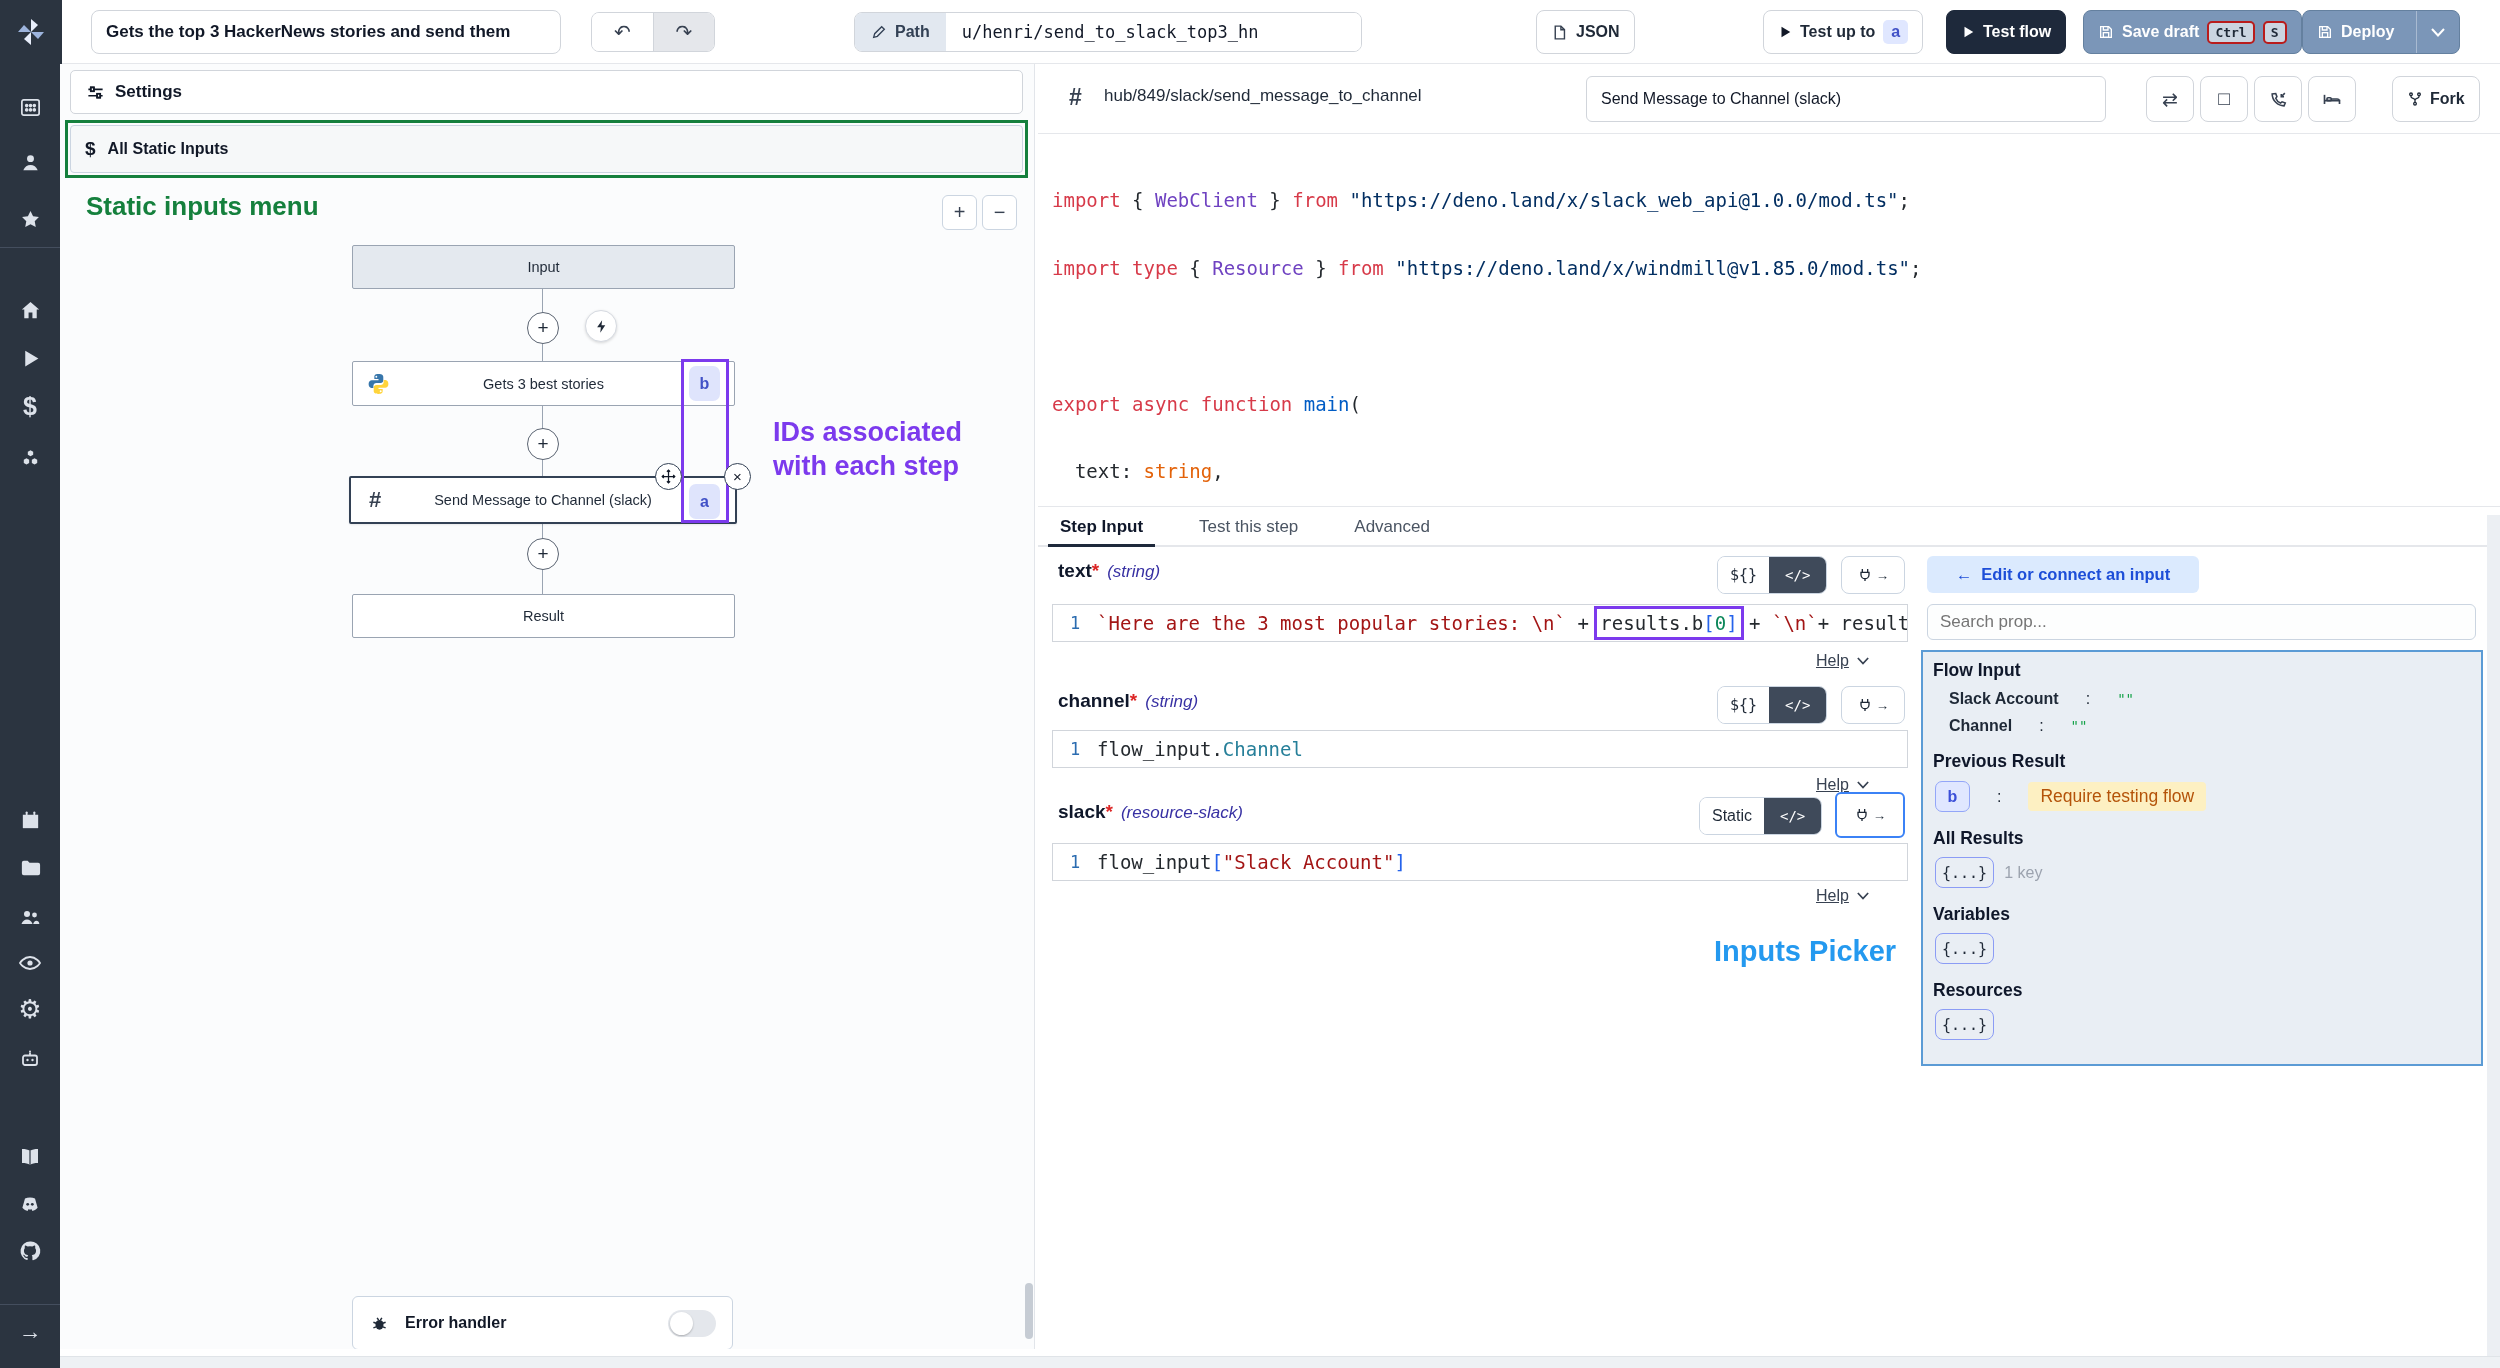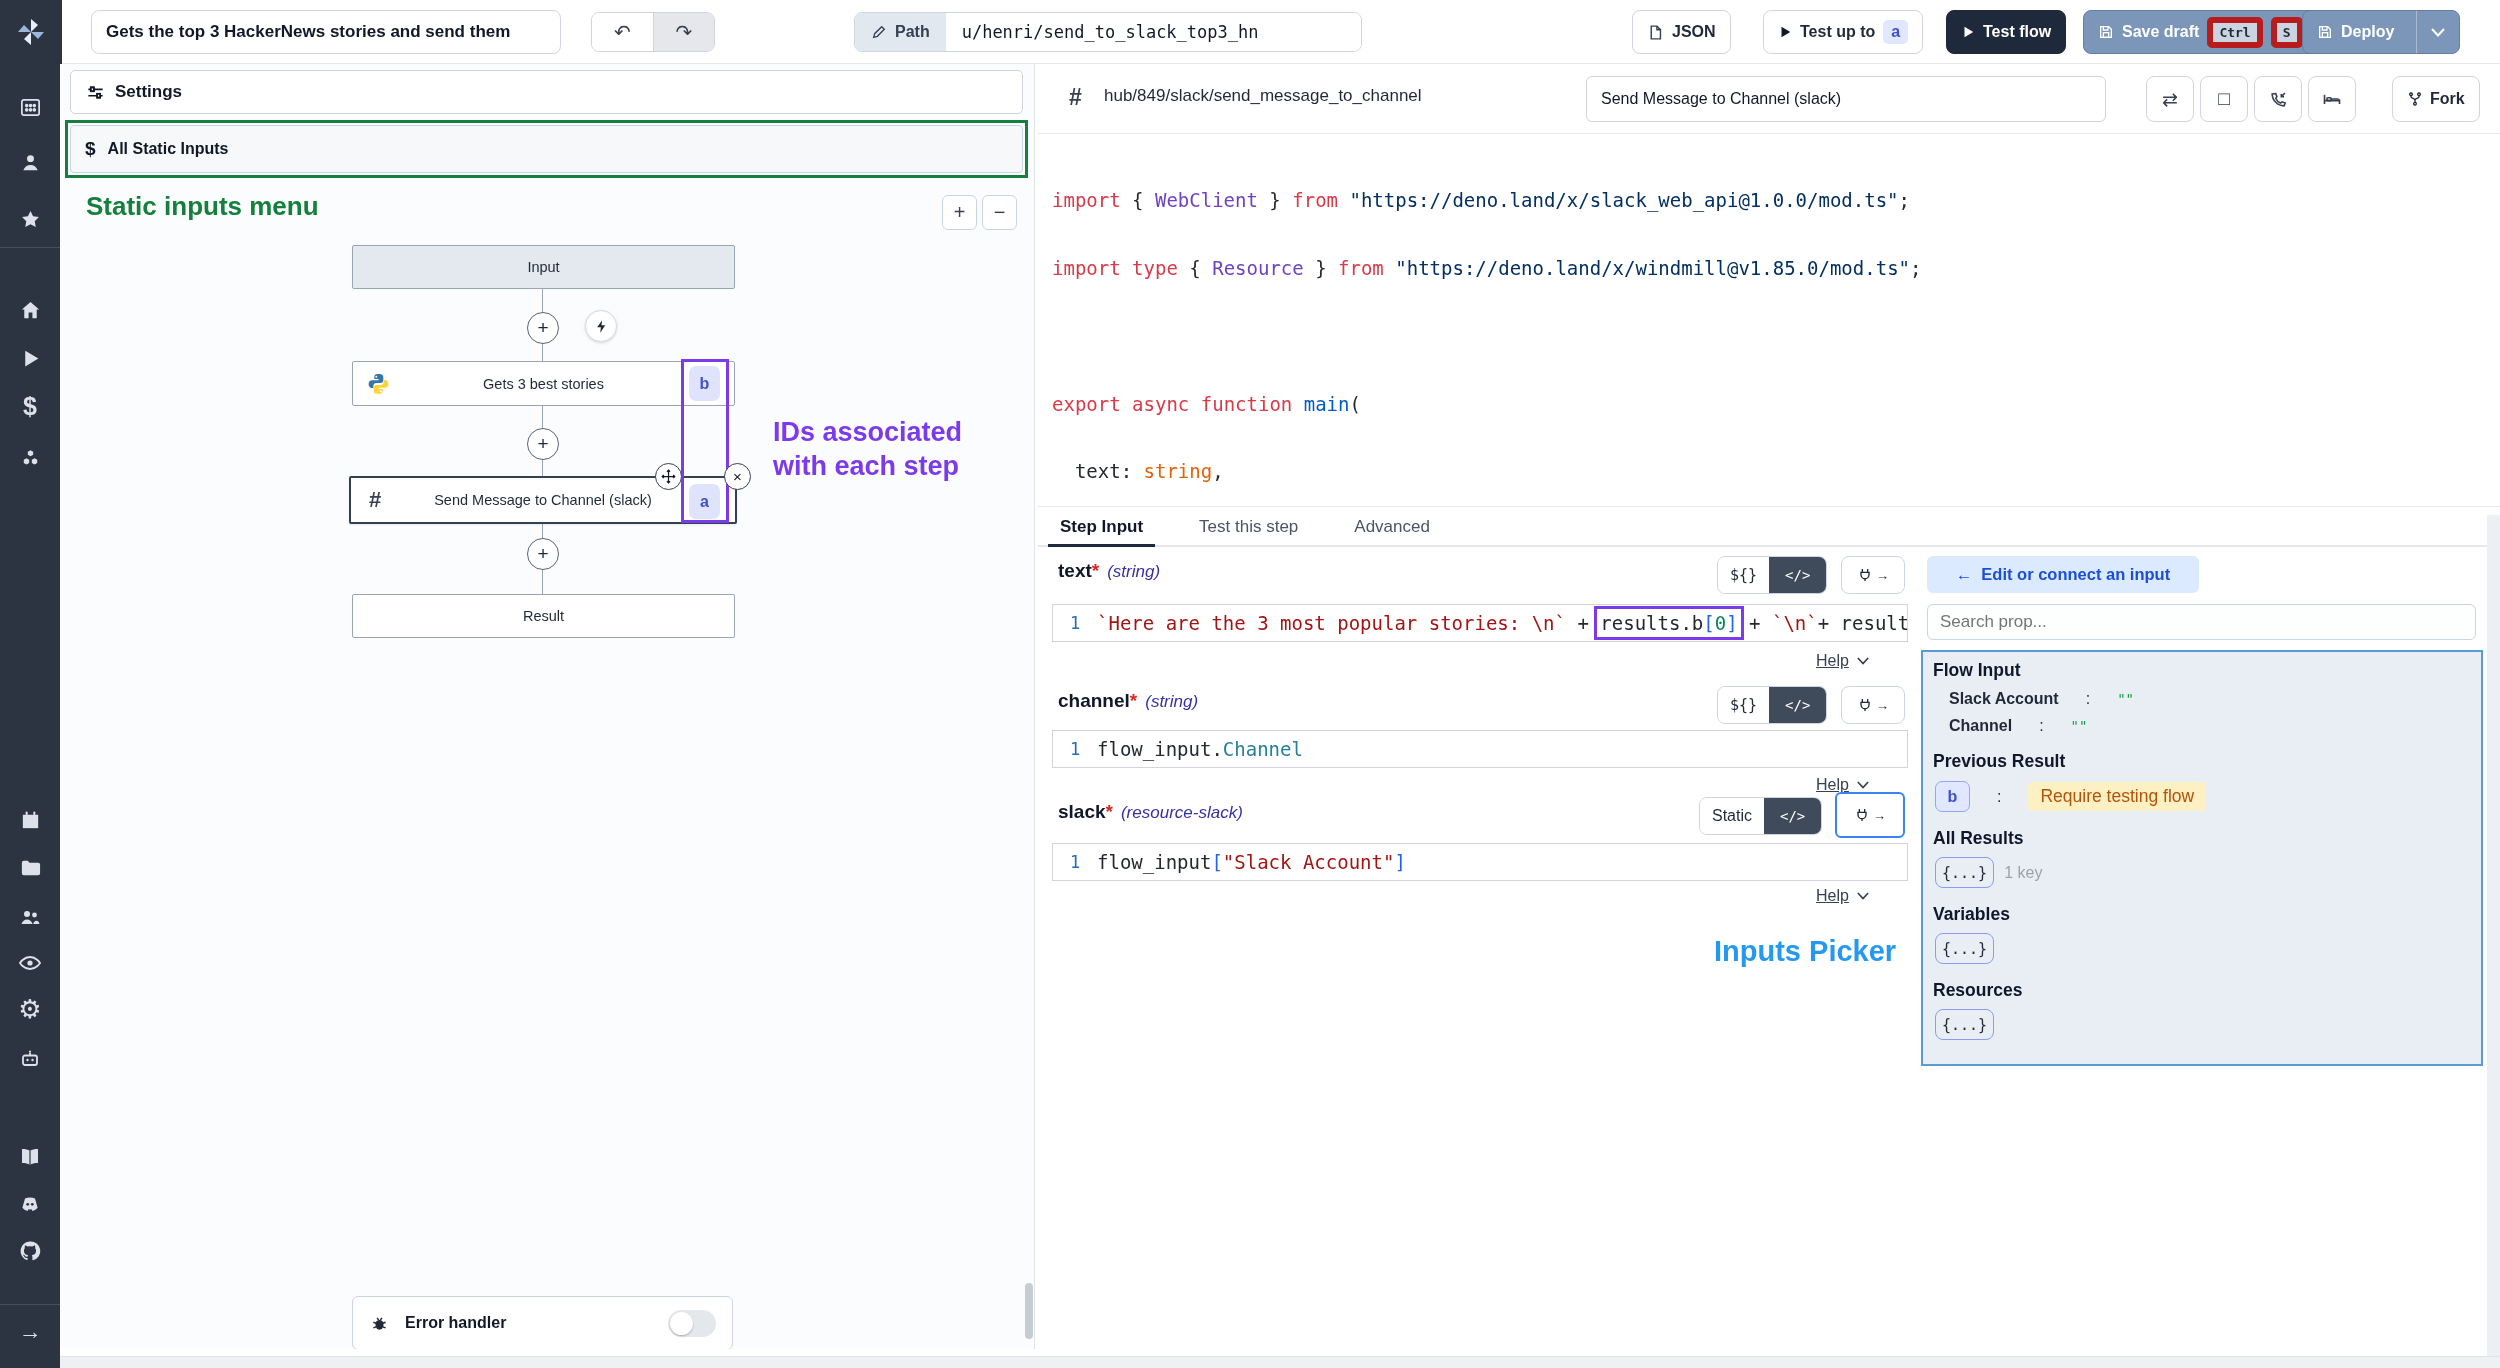--- a/index.html
+++ b/index.html
@@ -13,21 +13,21 @@
   .flowname { position:absolute; left:91px; top:10px; width:470px; height:44px; border:1px solid #d1d5db; border-radius:8px; font-weight:bold; font-size:17px; padding:0 14px; color:#111827; font-family:"Liberation Sans",sans-serif; }
   .undoredo { position:absolute; left:591px; top:12px; height:40px; display:flex; border:1px solid #d1d5db; border-radius:8px; overflow:hidden; }
   .undoredo button { width:61px; height:38px; border:none; background:#fff; font-size:20px; color:#374151; cursor:pointer; }
   .undoredo button + button { background:#e5e7eb; border-left:1px solid #d1d5db; }
   .pathgroup { position:absolute; left:854px; top:12px; height:40px; display:flex; border:1px solid #d1d5db; border-radius:8px; overflow:hidden; }
   .pathchip { background:#e2e8f0; display:flex; align-items:center; gap:8px; padding:0 16px; font-weight:bold; font-size:16px; color:#334155; }
   .pathval { background:#fff; display:flex; align-items:center; padding:0 16px; width:415px; font-size:17px; color:#111827; }
   .tbtn { position:absolute; top:10px; height:44px; display:flex; align-items:center; gap:8px; border:1px solid #d1d5db; border-radius:8px; background:#fff; font-size:16px; font-weight:bold; color:#1f2937; padding:0 14px; cursor:pointer; }
   .tbtn.dark { background:#1e293b; border-color:#1e293b; color:#fff; }
   .tbtn.blue { background:#7b96b8; border-color:#64809f; color:#fff; }
-  .chip-key { background:#cbd5e1; border:6px solid #b91c1c; color:#1f2937; border-radius:5px; font-size:13px; padding:2px 6px; font-family:"DejaVu Sans Mono",monospace; }
+  .chip-key { background:#cbd5e1; border:2px solid #b91c1c; color:#1f2937; border-radius:5px; font-size:13px; padding:2px 6px; font-family:"DejaVu Sans Mono",monospace; }
   .abadge { background:#e0e7ff; color:#4151c7; border-radius:5px; font-weight:bold; font-size:16px; padding:3px 8px; }
   .deploy-split { display:flex; align-items:stretch; padding:0; overflow:hidden; }
   .deploy-main { display:flex; align-items:center; gap:8px; padding:0 14px; }
   .deploy-chev { display:flex; align-items:center; padding:0 14px; border-left:1px solid rgba(255,255,255,.35); }
 
   
   .rail { position:absolute; left:0; top:64px; width:60px; height:1304px; background:#2b3440; z-index:4; }
   .railicon { position:absolute; left:0; width:60px; display:flex; justify-content:center; cursor:pointer; }
   .rail .glyph { color:#dde2ea; font-size:23px; line-height:24px; }
   .raildiv { position:absolute; left:0; width:60px; border-top:1px solid #444e5e; }
@@ -131,21 +131,21 @@
   </div>
   <div class="pathgroup">
     <div class="pathchip">
       <svg class="ic" width="16" height="16" viewBox="0 0 24 24" fill="none" stroke="#334155" stroke-width="2">
           <path d="M4 20l1.5-5.5L16 4l4 4L9.5 18.5 4 20z"></path>
         </svg>
       <span>Path</span>
     </div>
     <div class="pathval mono">u/henri/send_to_slack_top3_hn</div>
   </div>
-  <button class="tbtn" style="left:1632px;justify-content:flex-end;">
+  <button class="tbtn" style="left:1536px;justify-content:flex-end;">
     <svg class="ic" width="17" height="17" viewBox="0 0 24 24" fill="none" stroke="#374151" stroke-width="2">
         <path d="M6 3h8l5 5v13H6z"></path>
         <path d="M14 3v5h5"></path>
       </svg>
     <span>JSON</span>
   </button>
   <button class="tbtn" style="left:1763px;">
     <svg class="ic" width="14" height="14" viewBox="0 0 24 24">
         <polygon points="6,3 21,12 6,21" fill="#111827"></polygon>
       </svg>

